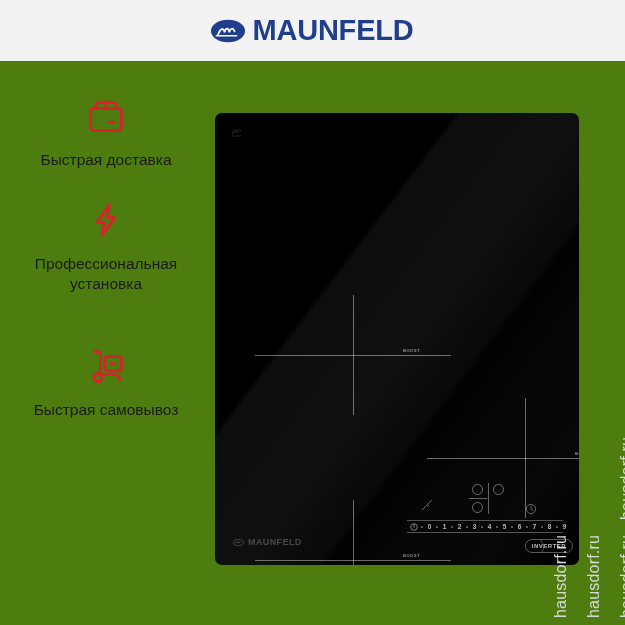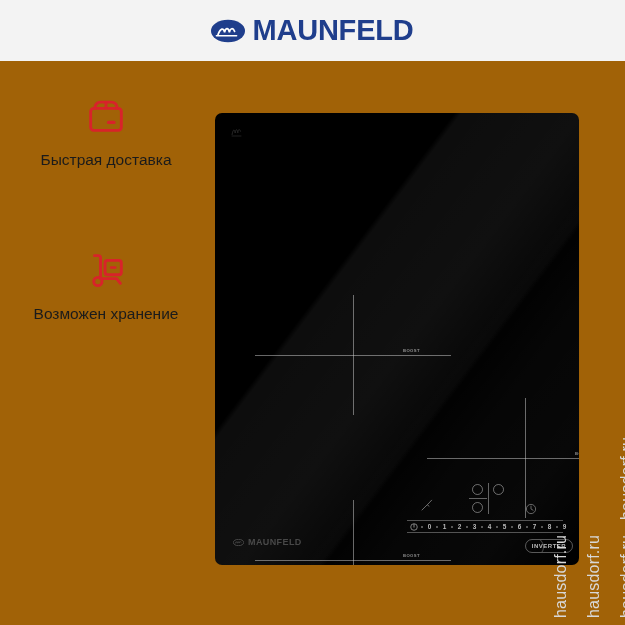--- a/index.html
+++ b/index.html
@@ -2,21 +2,21 @@
 <html><head>
 <meta charset="utf-8">
 <style>
   * { box-sizing: border-box; margin: 0; padding: 0; }
   html, body {
     width: 625px; height: 625px;
     background: #ffffff;
     font-family: "Liberation Sans", sans-serif;
     overflow: hidden;
   }
-  .page { position: relative; width: 625px; height: 625px; background: #a16207; }
+  .page { position: relative; width: 625px; height: 625px; background: #4d7c0f; }
 
   
   .header {
     position: absolute; left: 0; top: 0;
     width: 625px; height: 61px;
     background: #f3f3f3;
     display: flex; align-items: center; justify-content: center;
   }
   .brand { display: flex; align-items: center; gap: 7px; }
   .brand-mark { width: 34px; height: 24px; display: block; }
@@ -215,34 +215,40 @@
         <rect x="8" y="16" width="32" height="23" rx="3.2" fill="none" stroke="#d8232a" stroke-width="3"></rect>
         <path d="M12.5 16 C12.5 11.4 15.2 9.5 18.6 9.5 L29.4 9.5 C32.8 9.5 35.5 11.4 35.5 16" fill="none" stroke="#d8232a" stroke-width="3" stroke-linecap="round"></path>
         <path d="M24 9.5 L24 16" stroke="#d8232a" stroke-width="3"></path>
         <rect x="25" y="29" width="9" height="3.4" rx="1.6" fill="#d8232a"></rect>
       </svg>
       <div class="feature-label">Быстрая доставка</div>
     </div>
 
     <div class="sp1"></div>
 
+    <div class="feature">
+      <svg class="feature-icon" viewBox="0 0 48 48">
+        <path d="M27.5 8 L15 26.5 L22.5 26.5 L20 40 L33 21.5 L25.5 21.5 Z" fill="none" stroke="#d8232a" stroke-width="3" stroke-linejoin="round"></path>
+      </svg>
+      <div class="feature-label">Профессиональная установка</div>
+    </div>
 
     <div class="sp2"></div>
 
 
     <div class="sp3"></div>
 
     <div class="feature">
       <svg class="feature-icon" viewBox="0 0 48 48">
         <path d="M12 9 L16 9 C17.4 9 18.3 10 18.3 11.3 L18.3 33 L35 33 L39 38" fill="none" stroke="#d8232a" stroke-width="3" stroke-linecap="round" stroke-linejoin="round"></path>
         <rect x="23" y="14" width="17" height="15" rx="2.6" fill="none" stroke="#d8232a" stroke-width="3"></rect>
         <rect x="28" y="20" width="7" height="2.8" rx="1.3" fill="#d8232a"></rect>
         <circle cx="15.5" cy="36" r="4.3" fill="none" stroke="#d8232a" stroke-width="3"></circle>
       </svg>
-      <div class="feature-label">Возможен хранение</div>
+      <div class="feature-label">Быстрая самовывоз</div>
     </div>
   </div>
 
   <div class="cooktop">
 
     <svg class="glass-mark" viewBox="0 0 14 14">
       <path d="M2 11 C3 5 4.4 4.6 5.2 9 C5.6 4.8 7 4.4 7.8 8.8 C8.3 4.8 9.6 4.6 10.6 7.6" stroke="#8a8a8a" stroke-width="0.9" fill="none"></path>
       <path d="M1.6 12 L11.4 12" stroke="#8a8a8a" stroke-width="0.8"></path>
     </svg>
 

